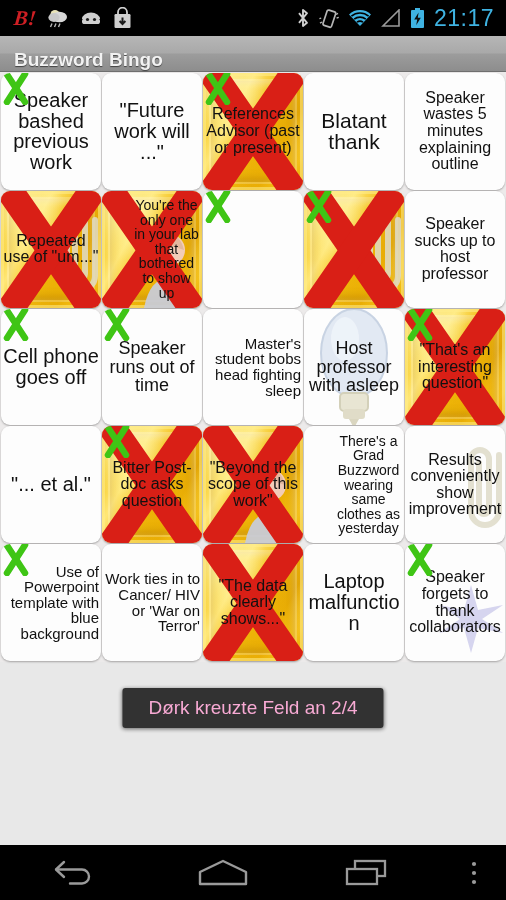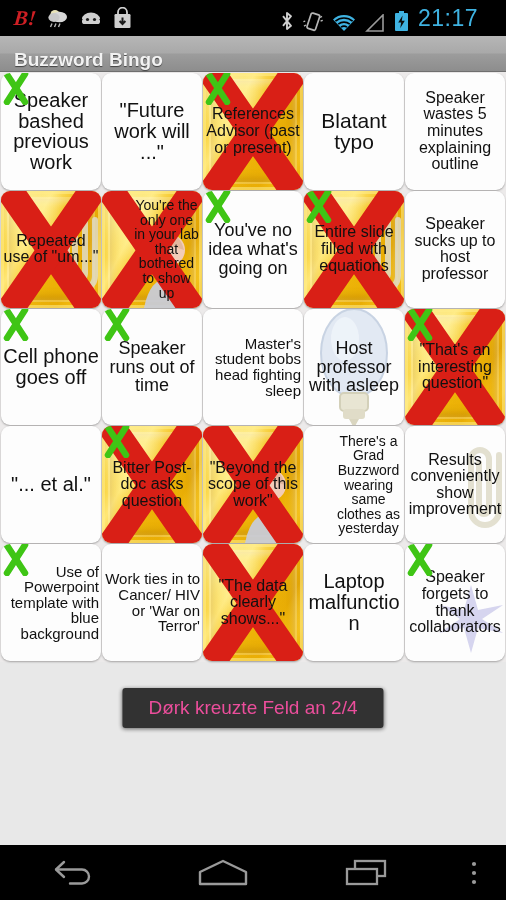--- a/index.html
+++ b/index.html
@@ -10,21 +10,21 @@
     overflow:hidden;
   }
   #screen { position:relative; width:506px; height:900px; background:#e8e8e8; }
 
   
   .statusbar{
     position:absolute; top:0; left:0; width:506px; height:36px;
     background:#000; display:flex; align-items:center;
   }
   .sb-left{ display:flex; align-items:center; gap:11px; padding-left:14px; }
-  .sb-right{ margin-left:auto; display:flex; align-items:flex-end; gap:9px; padding-right:28px; }
+  .sb-right{ margin-left:auto; display:flex; align-items:center; gap:9px; padding-right:12px; }
   .sb-ico{ display:block; }
   .sb-clock{ color:#3fb3e2; font-size:23px; font-weight:400; letter-spacing:.5px; }
 
   .bang{
     font-family:"Liberation Serif", serif; font-style:italic; font-weight:bold;
     font-size:21px; color:#cf1f24; line-height:1;
     text-shadow:0 0 1px #000; transform:skewX(-6deg);
   }
 
   
@@ -107,21 +107,21 @@
   .wm.bulb{ left:50%; top:50%; transform:translate(-50%,-50%); width:90px; height:128px; opacity:.9;}
   .wm.person{ right:2px; bottom:0px; width:62px; height:78px; opacity:.95;}
   .wm.star{ right:-2px; bottom:6px; width:72px; height:72px; opacity:.95;}
 
   
   .toast{
     position:absolute; left:50%; transform:translateX(-50%);
     top:688px; z-index:40;
     background:#2b2b2b; border-radius:3px;
     padding:9px 26px;
-    color:#ec4899; font-size:19px; white-space:nowrap;
+    color:#f9a8d4; font-size:19px; white-space:nowrap;
     box-shadow:0 1px 4px rgba(0,0,0,.6);
     opacity:.96;
   }
 
   
   .navbar{
     position:absolute; bottom:0; left:0; width:506px; height:55px;
     background:#000; display:flex; align-items:center;
   }
   .nav-btn{ display:flex; align-items:center; justify-content:center; height:55px; }
@@ -202,21 +202,21 @@
           <path d="M14 6 L86 142" stroke="#d91f16" stroke-width="26" stroke-linecap="round" fill="none"></path>
           <path d="M86 6 L14 142" stroke="#d91f16" stroke-width="26" stroke-linecap="round" fill="none"></path>
         </svg>
         <svg class="greenx" viewBox="0 0 26 34">
           <path d="M3 2 L22 31" stroke="#3fc515" stroke-width="6.5" stroke-linecap="round" fill="none"></path>
           <path d="M22 3 L4 31" stroke="#3fc515" stroke-width="6.5" stroke-linecap="round" fill="none"></path>
         </svg>
         <span class="label s17">References Advisor (past or present)</span>
       </div>
       <div class="cell">
-        <span class="label s21">Blatant typo</span>
+        <span class="label s21">Blatant thank</span>
       </div>
       <div class="cell">
         <span class="label s16">Speaker wastes 5 minutes explaining outline</span>
       </div>
       <div class="cell gold">
         <svg class="wm clip" viewBox="0 0 56 100">
           <path d="M40 14 v56 a14 14 0 0 1 -28 0 v-52 a9 9 0 0 1 18 0 v50 a5 5 0 0 1 -10 0 v-46" fill="none" stroke="#dedbc8" stroke-width="6" stroke-linecap="round"></path>
         </svg>
         <svg class="redx" viewBox="0 0 100 150" preserveAspectRatio="none">
           <path d="M14 6 L86 142" stroke="#d91f16" stroke-width="26" stroke-linecap="round" fill="none"></path>
@@ -234,35 +234,33 @@
           <path d="M14 6 L86 142" stroke="#d91f16" stroke-width="26" stroke-linecap="round" fill="none"></path>
           <path d="M86 6 L14 142" stroke="#d91f16" stroke-width="26" stroke-linecap="round" fill="none"></path>
         </svg>
         <span class="label s14">You're the only one in your lab that bothered to show up</span>
       </div>
       <div class="cell">
         <svg class="greenx" viewBox="0 0 26 34">
           <path d="M3 2 L22 31" stroke="#3fc515" stroke-width="6.5" stroke-linecap="round" fill="none"></path>
           <path d="M22 3 L4 31" stroke="#3fc515" stroke-width="6.5" stroke-linecap="round" fill="none"></path>
         </svg>
-        <span class="label s18">You've no idea what's going on</span>
       </div>
       <div class="cell gold">
         <svg class="wm clip" viewBox="0 0 56 100">
           <path d="M40 14 v56 a14 14 0 0 1 -28 0 v-52 a9 9 0 0 1 18 0 v50 a5 5 0 0 1 -10 0 v-46" fill="none" stroke="#dedbc8" stroke-width="6" stroke-linecap="round"></path>
         </svg>
         <svg class="redx" viewBox="0 0 100 150" preserveAspectRatio="none">
           <path d="M14 6 L86 142" stroke="#d91f16" stroke-width="26" stroke-linecap="round" fill="none"></path>
           <path d="M86 6 L14 142" stroke="#d91f16" stroke-width="26" stroke-linecap="round" fill="none"></path>
         </svg>
         <svg class="greenx" viewBox="0 0 26 34">
           <path d="M3 2 L22 31" stroke="#3fc515" stroke-width="6.5" stroke-linecap="round" fill="none"></path>
           <path d="M22 3 L4 31" stroke="#3fc515" stroke-width="6.5" stroke-linecap="round" fill="none"></path>
         </svg>
-        <span class="label s16">Entire slide filled with equations</span>
       </div>
       <div class="cell">
         <span class="label s17">Speaker sucks up to host professor</span>
       </div>
       <div class="cell">
         <svg class="greenx" viewBox="0 0 26 34">
           <path d="M3 2 L22 31" stroke="#3fc515" stroke-width="6.5" stroke-linecap="round" fill="none"></path>
           <path d="M22 3 L4 31" stroke="#3fc515" stroke-width="6.5" stroke-linecap="round" fill="none"></path>
         </svg>
         <span class="label s20">Cell phone goes off</span>

